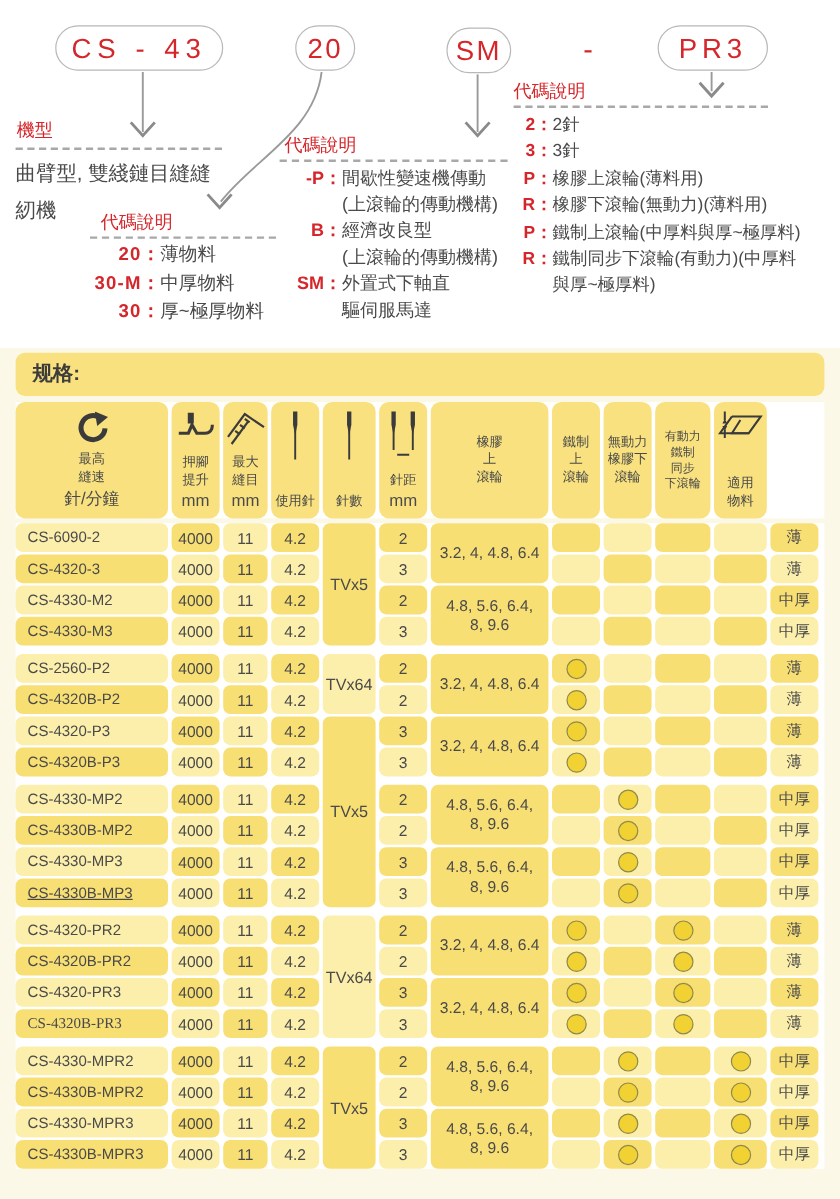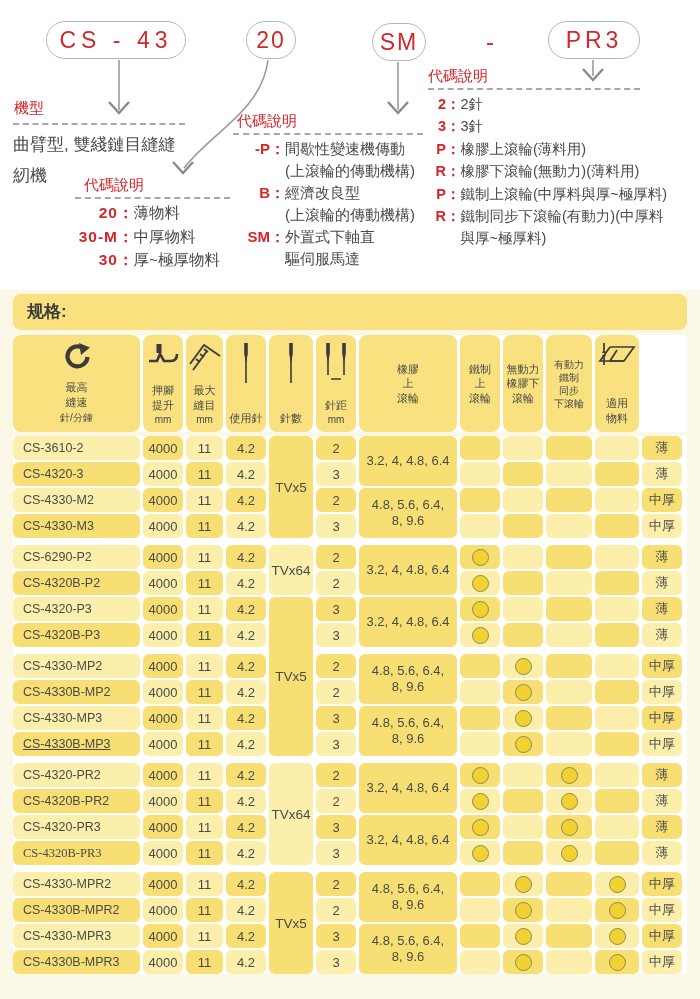--- a/index.html
+++ b/index.html
@@ -53,21 +53,21 @@
     display:grid;margin-top:5px;height:97px;
     grid-template-columns:127px 40px 37px 40px 44px 40px 98px 40px 40px 46px 44px 40px;
     gap:0 3px;background:#fff;
   }
   .hcell{
     background:var(--header_yellow);border-radius:8px;display:flex;flex-direction:column;
     align-items:center;padding:7px 1px 7px;color:var(--text_dark);
   }
   .hcell .icon{display:flex;align-items:center;justify-content:center;min-height:30px;}
   .hcell .lbl{font-size:11px;line-height:1.3;text-align:center;margin-top:auto;}
-  .hcell .unit{font-size:10px;margin-top:2px;}
+  .hcell .unit{font-size:14px;margin-top:2px;}
   .hcell.noicon{justify-content:center;}
   .hcell.noicon .lbl{margin-top:0;}
   .hcell.model-h{align-items:flex-start;padding:12px 0 0 10px;}
   .hcell.model-h .lbl{font-size:15px;margin-top:0;text-align:left;}
   .hcell.c10 .lbl{font-size:10px;}
   #data-grid{
     display:grid;margin-top:4px;background:#fff;
     grid-template-columns:127px 40px 37px 40px 44px 40px 98px 40px 40px 46px 44px 40px;
     grid-template-rows:24px 24px 24px 24px 3px 24px 24px 24px 24px 3px 24px 24px 24px 24px 3px 24px 24px 24px 24px 3px 24px 24px 24px 24px;
     gap:2px 3px;
@@ -304,21 +304,21 @@
               <path d="M6 1 V8 M6 16 V23"></path>
             </g>
             <polygon points="4,11 8,11 6,7" fill="#3b3b3b"></polygon>
             <polygon points="4,13 8,13 6,17" fill="#3b3b3b"></polygon>
           </svg>
         </div>
         <div class="lbl">適用<br>物料</div>
       </div>
     </div>
   <div id="data-grid">
-      <div class="cell model light" style="grid-area: 1 / 1 / 2;">CS-3610-2</div>
+      <div class="cell model light" style="grid-area: 1 / 1 / 2;">CS-6090-2</div>
       <div class="cell dark" style="grid-area: 1 / 2 / 2;">4000</div>
       <div class="cell light" style="grid-area: 1 / 3 / 2;">11</div>
       <div class="cell dark" style="grid-area: 1 / 4 / 2;">4.2</div>
       <div class="cell dark" style="grid-area: 1 / 6 / 2;">2</div>
       <div class="cell dark" style="grid-area: 1 / 8 / 2;"></div>
       <div class="cell light" style="grid-area: 1 / 9 / 2;"></div>
       <div class="cell dark" style="grid-area: 1 / 10 / 2;"></div>
       <div class="cell light" style="grid-area: 1 / 11 / 2;"></div>
       <div class="cell dark" style="grid-area: 1 / 12 / 2;">薄</div>
       <div class="cell model dark" style="grid-area: 2 / 1 / 3;">CS-4320-3</div>
@@ -344,21 +344,21 @@
       <div class="cell model dark" style="grid-area: 4 / 1 / 5;">CS-4330-M3</div>
       <div class="cell light" style="grid-area: 4 / 2 / 5;">4000</div>
       <div class="cell dark" style="grid-area: 4 / 3 / 5;">11</div>
       <div class="cell light" style="grid-area: 4 / 4 / 5;">4.2</div>
       <div class="cell light" style="grid-area: 4 / 6 / 5;">3</div>
       <div class="cell light" style="grid-area: 4 / 8 / 5;"></div>
       <div class="cell dark" style="grid-area: 4 / 9 / 5;"></div>
       <div class="cell light" style="grid-area: 4 / 10 / 5;"></div>
       <div class="cell dark" style="grid-area: 4 / 11 / 5;"></div>
       <div class="cell light" style="grid-area: 4 / 12 / 5;">中厚</div>
-      <div class="cell model light" style="grid-area: 6 / 1 / 7;">CS-6290-P2</div>
+      <div class="cell model light" style="grid-area: 6 / 1 / 7;">CS-2560-P2</div>
       <div class="cell dark" style="grid-area: 6 / 2 / 7;">4000</div>
       <div class="cell light" style="grid-area: 6 / 3 / 7;">11</div>
       <div class="cell dark" style="grid-area: 6 / 4 / 7;">4.2</div>
       <div class="cell dark" style="grid-area: 6 / 6 / 7;">2</div>
       <div class="cell dark" style="grid-area: 6 / 8 / 7;">
         <div class="marker"></div>
       </div>
       <div class="cell light" style="grid-area: 6 / 9 / 7;"></div>
       <div class="cell dark" style="grid-area: 6 / 10 / 7;"></div>
       <div class="cell light" style="grid-area: 6 / 11 / 7;"></div>

